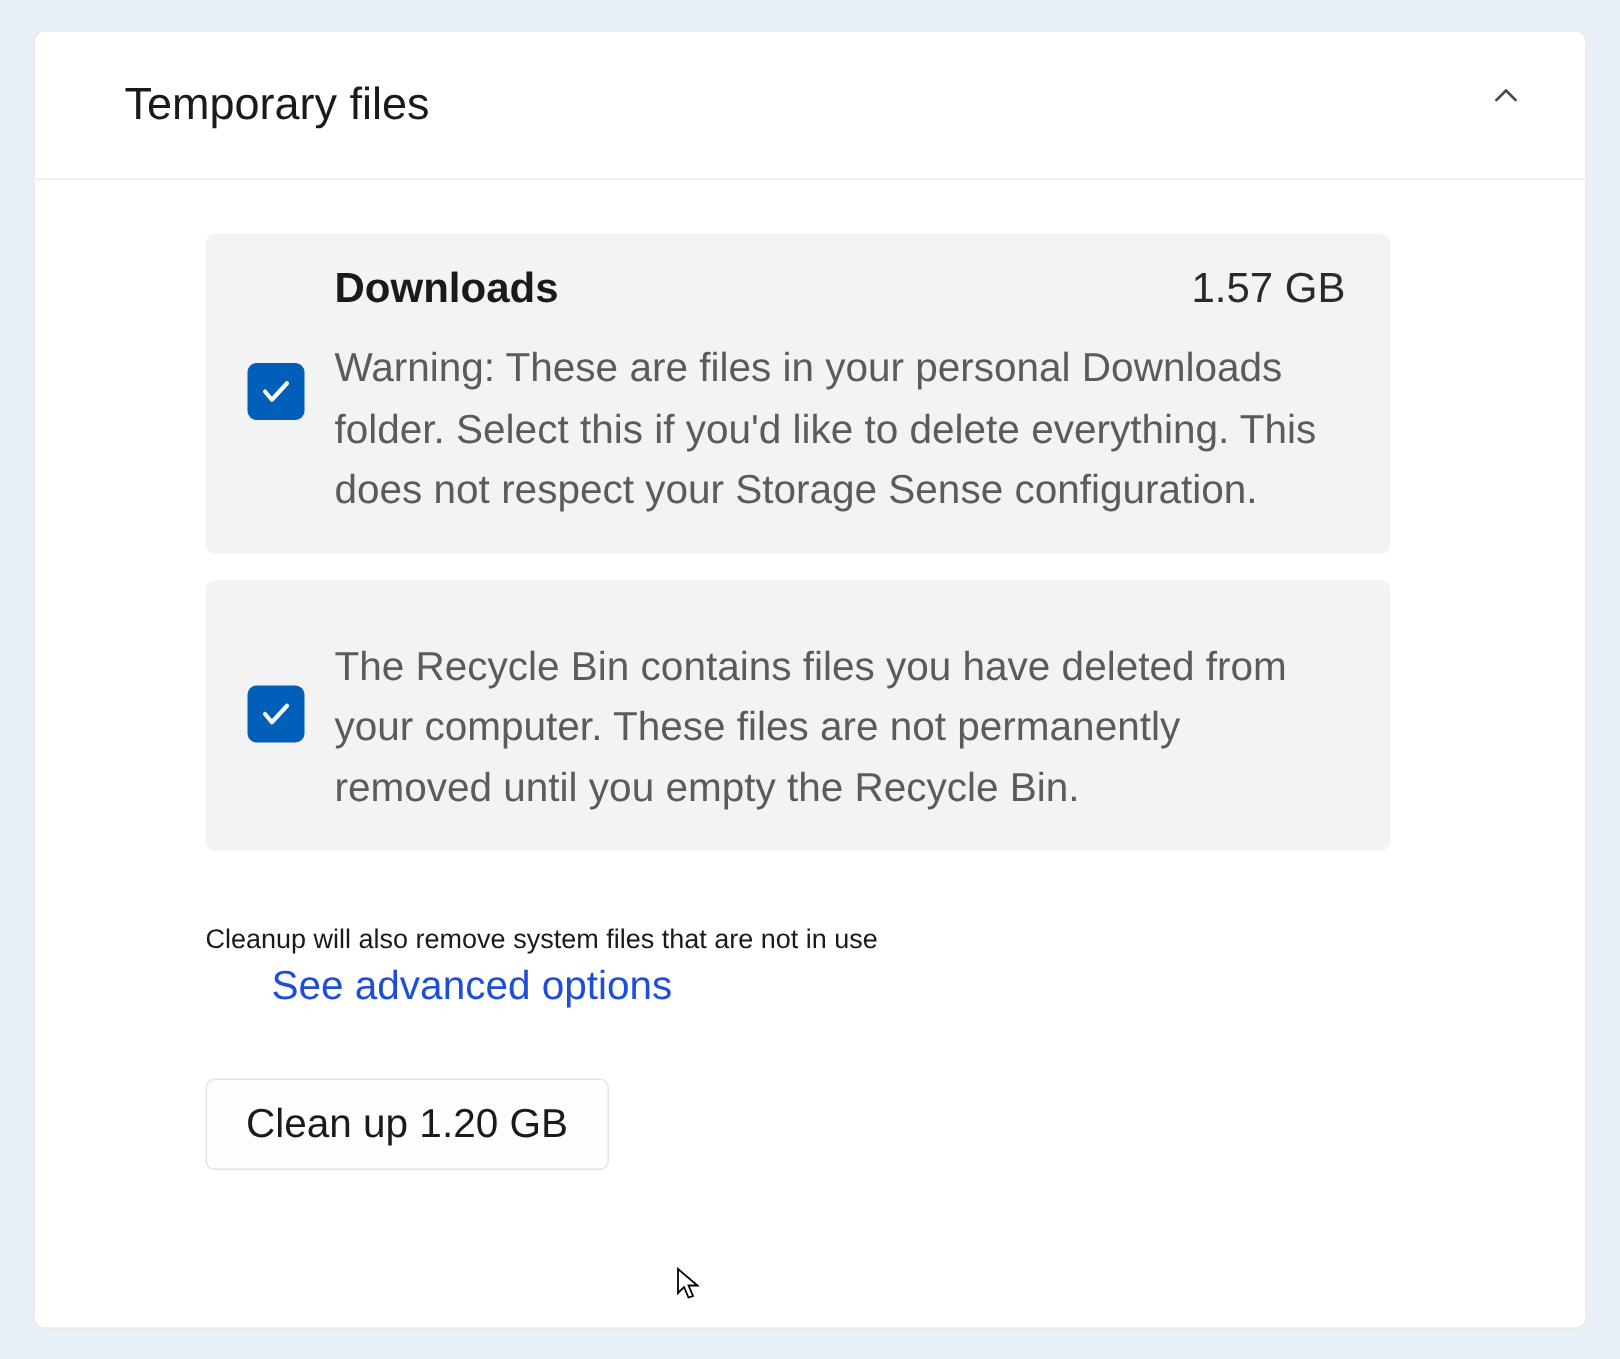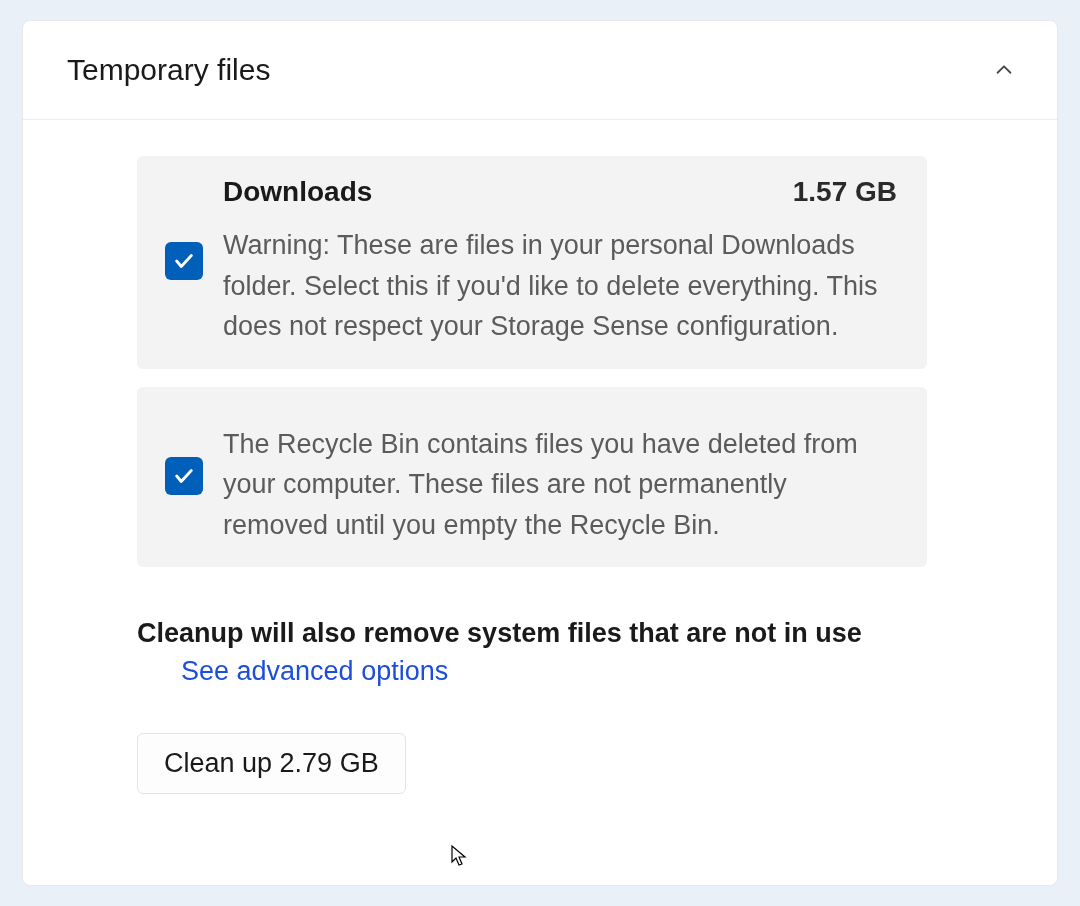--- a/index.html
+++ b/index.html
@@ -17,23 +17,23 @@
     .panel {
       background: #ffffff;
       border: 1px solid #e8e8e8;
       border-radius: 8px;
       width: 100%;
       height: 100%;
       overflow: hidden;
     }
     .panel-header {
       display: flex;
-      align-items: center;
+      align-items: flex-start;
       justify-content: space-between;
-      padding: 32px 42px 32px 44px;
+      padding: 32px 42px 32px 60px;
       border-bottom: 1px solid #ececec;
       cursor: pointer;
     }
     .panel-title {
       font-size: 30px;
       font-weight: 400;
       color: #1a1a1a;
     }
     .chevron {
       width: 22px;
@@ -80,37 +80,36 @@
       align-items: baseline;
       gap: 20px;
     }
     .item-title {
       font-size: 28px;
       font-weight: 600;
       color: #1a1a1a;
     }
     .item-size {
       font-size: 28px;
-      font-weight: 700;
+      font-weight: 400;
       color: #2a2a2a;
       white-space: nowrap;
     }
     .item-desc {
       font-size: 27px;
       font-weight: 400;
       color: #5b5b5b;
       line-height: 1.5;
       margin-top: 17px;
     }
     .cleanup-note {
-      font-size: 27px;
+      font-size: 18px;
       color: #1a1a1a;
       margin-top: 46px;
       line-height: 1.5;
-      font-weight: bold;
     }
     .advanced-link {
       font-size: 27px;
       color: #1d4ed8;
       text-decoration: none;
       cursor: pointer;
       display: inline-block;
       margin-top: 2px;
       margin-left: 44px;
     }
@@ -173,21 +172,21 @@
       </div>
       <div class="item-text">
         <div class="item-desc">The Recycle Bin contains files you have deleted from your computer. These files are not permanently removed until you empty the Recycle Bin.</div>
       </div>
     </div>
 
     <div class="cleanup-note">Cleanup will also remove system files that are not in use</div>
     <a class="advanced-link">See advanced options</a>
 
     <div>
-      <button class="cleanup-button">Clean up 2.79 GB</button>
+      <button class="cleanup-button">Clean up 1.20 GB</button>
     </div>
 
   </div>
 </div>
 
 <svg class="cursor-pointer" viewBox="0 0 24 24" fill="white" stroke="black" stroke-width="1.2">
   <path d="M4 3 L4 19 L8 15 L11 22 L14 21 L11 14 L17 14 Z"></path>
 </svg>
 
 </body></html>

